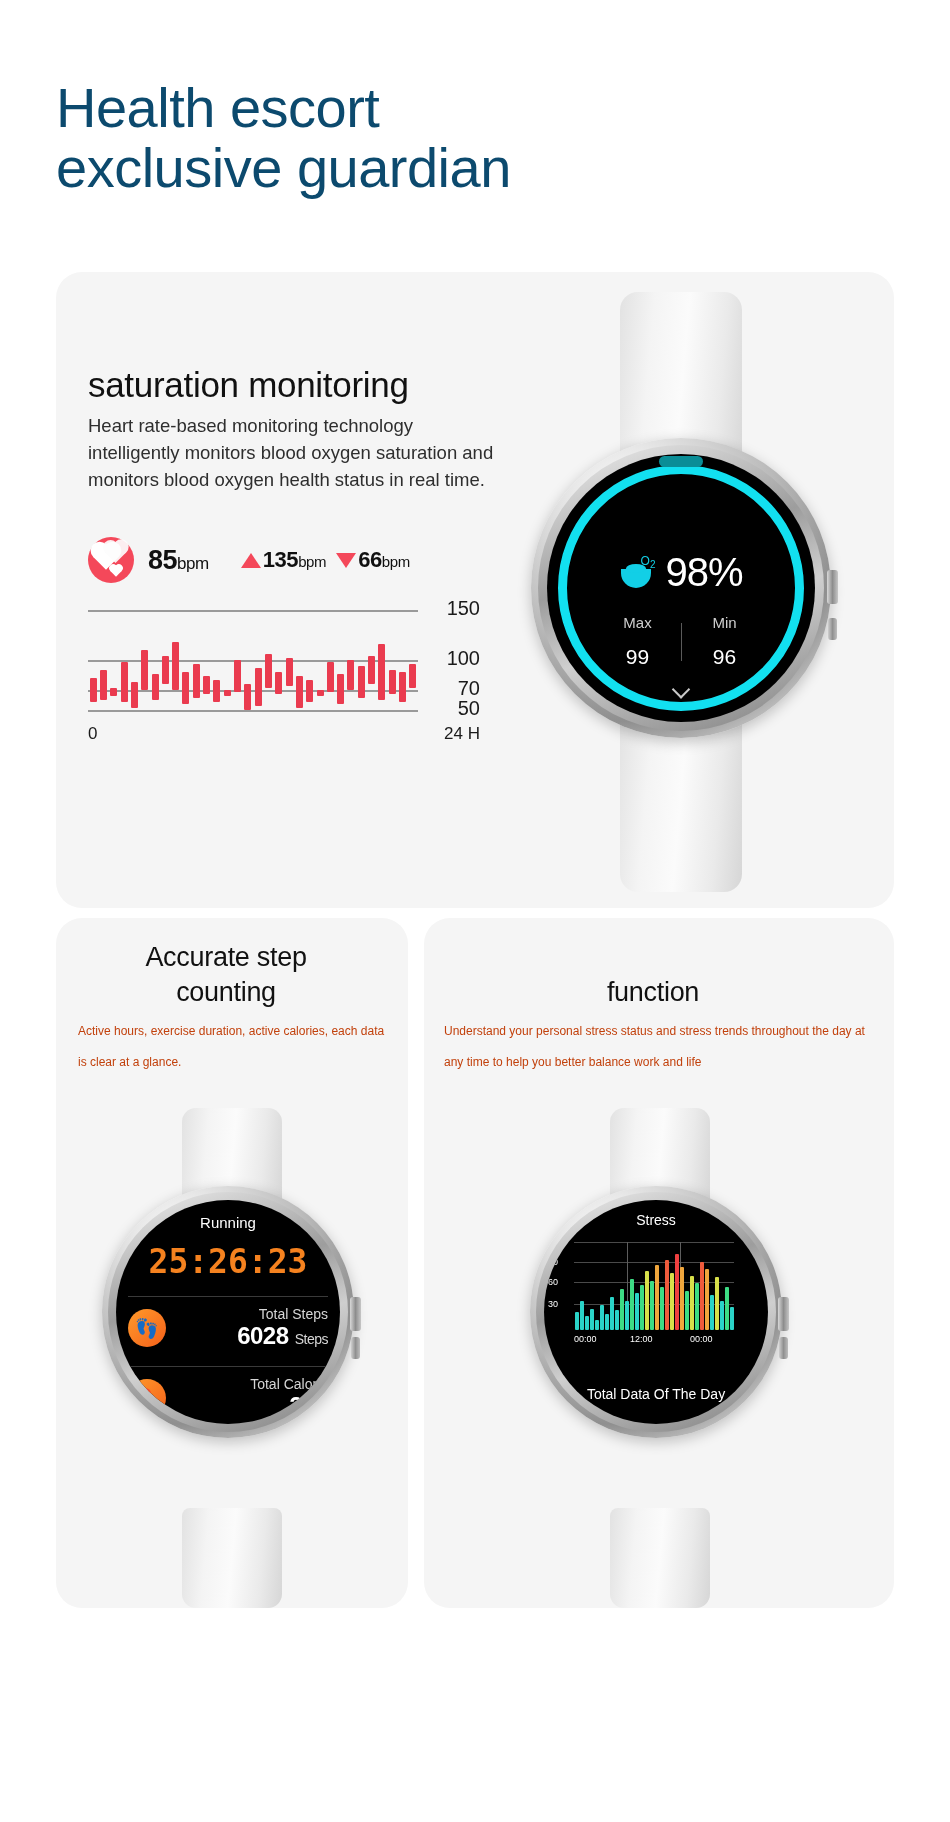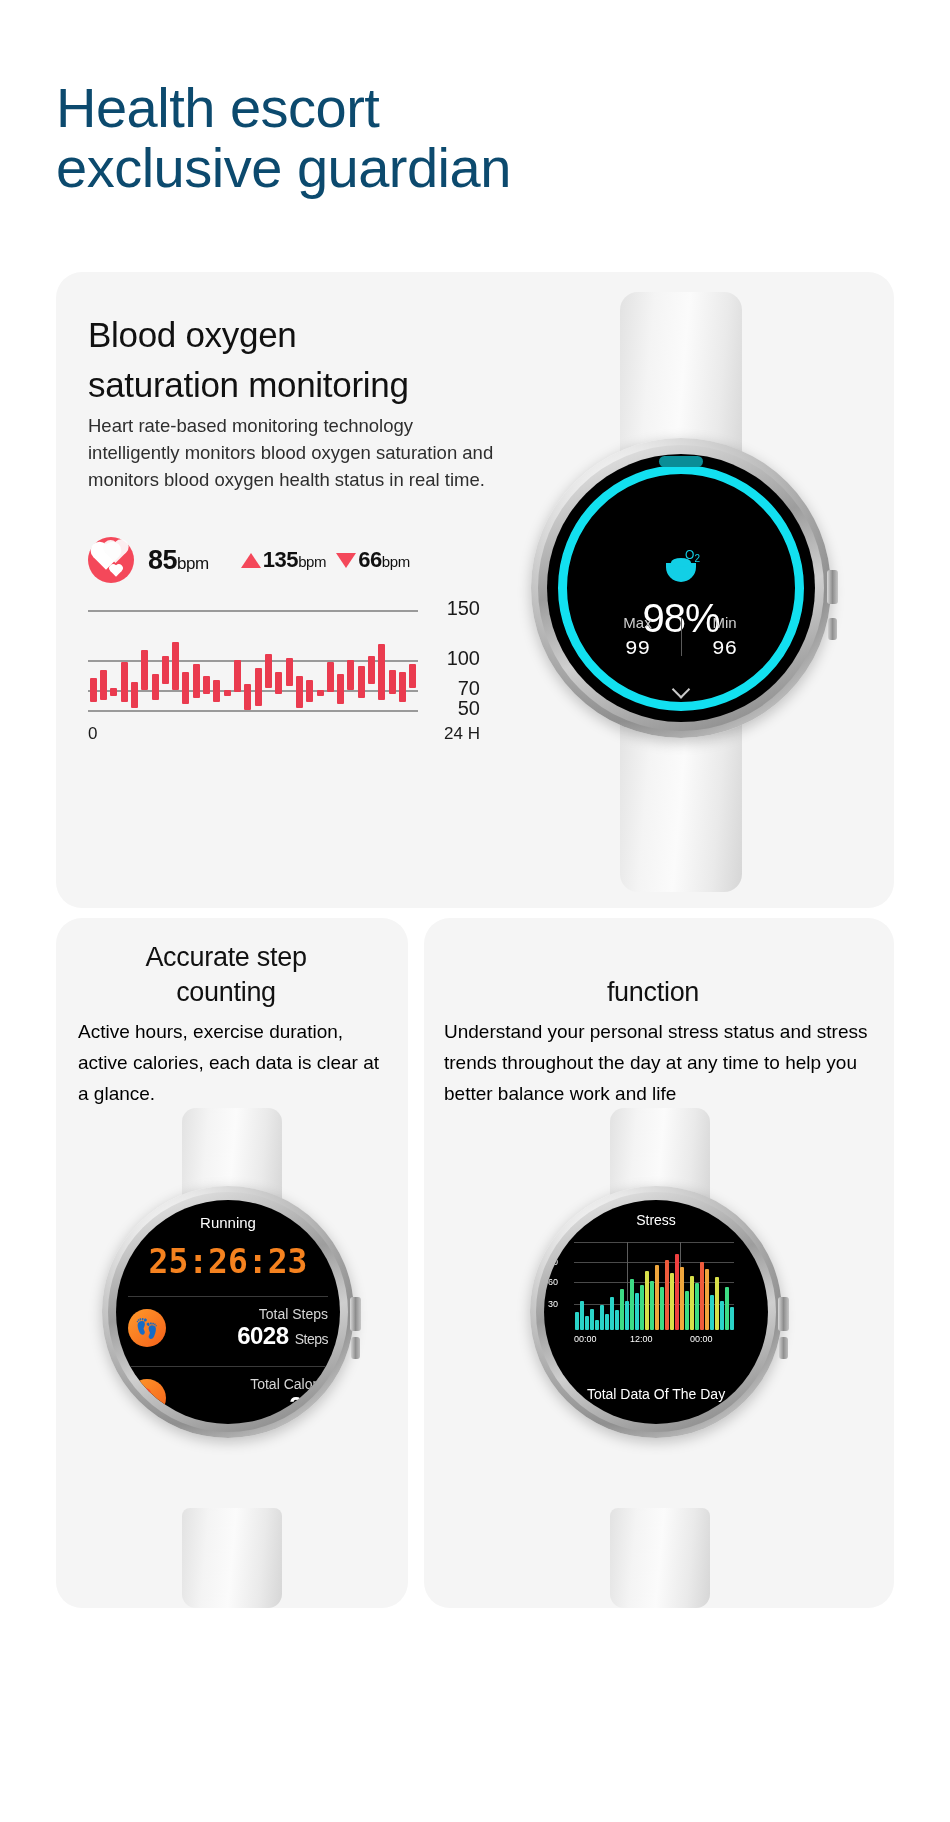--- a/index.html
+++ b/index.html
@@ -138,54 +138,54 @@
     border-radius:50%;
     border:9px solid #12e0f0;
     box-sizing:border-box;
   }
   .ring-gap{
     position:absolute; left:50%; top:2px; transform:translateX(-50%);
     width:44px; height:11px; background:#0a8d96; border-radius:6px;
   }
   .o2-row{
     position:absolute; left:0; right:0; top:96px;
-    display:flex; align-items:center; justify-content:center; gap:12px;flex-direction:column;
+    display:flex; align-items:center; justify-content:center; gap:12px;
   }
   .o2-icon{ position:relative; width:34px; height:34px; }
   .o2-drop{
     position:absolute; left:2px; bottom:2px; width:30px; height:19px;
     background:#12cfe6; border-radius:0 0 16px 16px;
   }
   .o2-drop:after{
     content:""; position:absolute; left:5px; top:-5px; width:20px; height:9px;
     background:#12cfe6; border-radius:50%;
   }
   .o2-sub{ position:absolute; right:-2px; top:-2px; font-size:12px; color:#12cfe6; }
   .o2-val{ font-size:40px; color:#fff; font-weight:400; letter-spacing:-1px;text-align:center;}
   .mm-row{
     position:absolute; left:0; right:0; top:160px;
     display:flex; justify-content:center; align-items:center; gap:0;
   }
   .mm-cell{ width:86px; text-align:center; }
   .mm-cap{ font-size:15px; color:#cfcfcf; }
-  .mm-val{ font-size:21px; color:#fff; margin-top:6px;font-family:Liberation Mono, monospace; }
+  .mm-val{ font-size:21px; color:#fff; margin-top:14px; }
   .mm-div{ width:1px; height:38px; background:#5a5a5a; }
   .chev{
     position:absolute; left:50%; bottom:26px; transform:translateX(-50%) rotate(45deg);
     width:13px; height:13px; border-right:2px solid #c9c9c9; border-bottom:2px solid #c9c9c9;
   }
 
   
   .b-title{
     position:absolute; left:0; right:12px; top:22px;
     text-align:center; font-size:27px; line-height:35px; color:#111;
     letter-spacing:-.3px;
   }
   .b-desc{
-    position:absolute; text-align:left; font-size:19px; line-height:31px; color:#000000;
+    position:absolute; text-align:left; font-size:12px; line-height:31px; color:#c2410c;
   }
   #steps-desc{ left:22px; right:22px; top:98px; }
   #stress-desc{ left:20px; right:18px; top:98px; }
 
   
   .run-title{ position:absolute; left:0; right:0; top:14px; text-align:center;
     font-size:15px; color:#fff; }
   .run-time{ position:absolute; left:0; right:0; top:42px; text-align:center;
     font-size:33px; color:#f5821f; font-weight:700; letter-spacing:0px;
     font-family:"DejaVu Sans Mono", monospace; }
@@ -217,21 +217,21 @@
 
 <div class="page">
 
   <h1 class="headline">
     <span class="l1">Health escort</span>
     <span class="l2">exclusive guardian</span>
   </h1>
 
   <section class="card" id="card-oxygen">
     <div class="ox-title">
-      <span>Blood oxygen</span><br>
+      <br>
       <span>saturation monitoring</span>
     </div>
     <p class="ox-desc">Heart rate-based monitoring technology intelligently monitors blood oxygen saturation and monitors blood oxygen health status in real time.</p>
 
     <div class="hr-row">
       <div class="heart-badge">
         <i class="h1"></i>
           <i class="h2"></i>
           <i class="h3"></i>
       </div>

